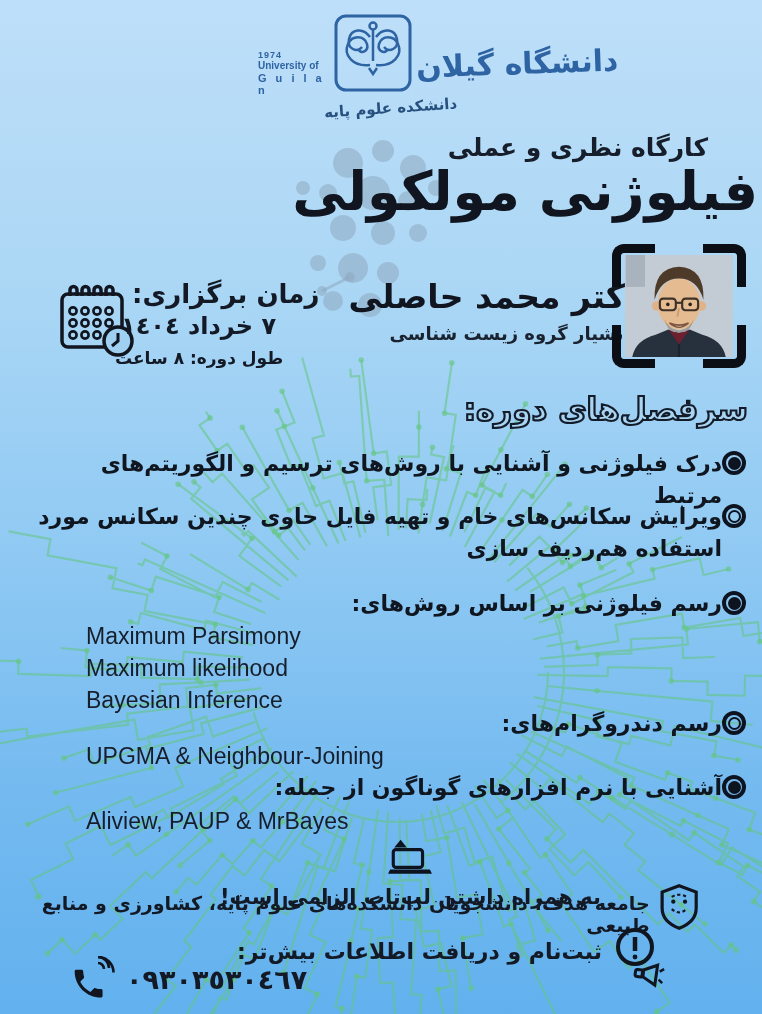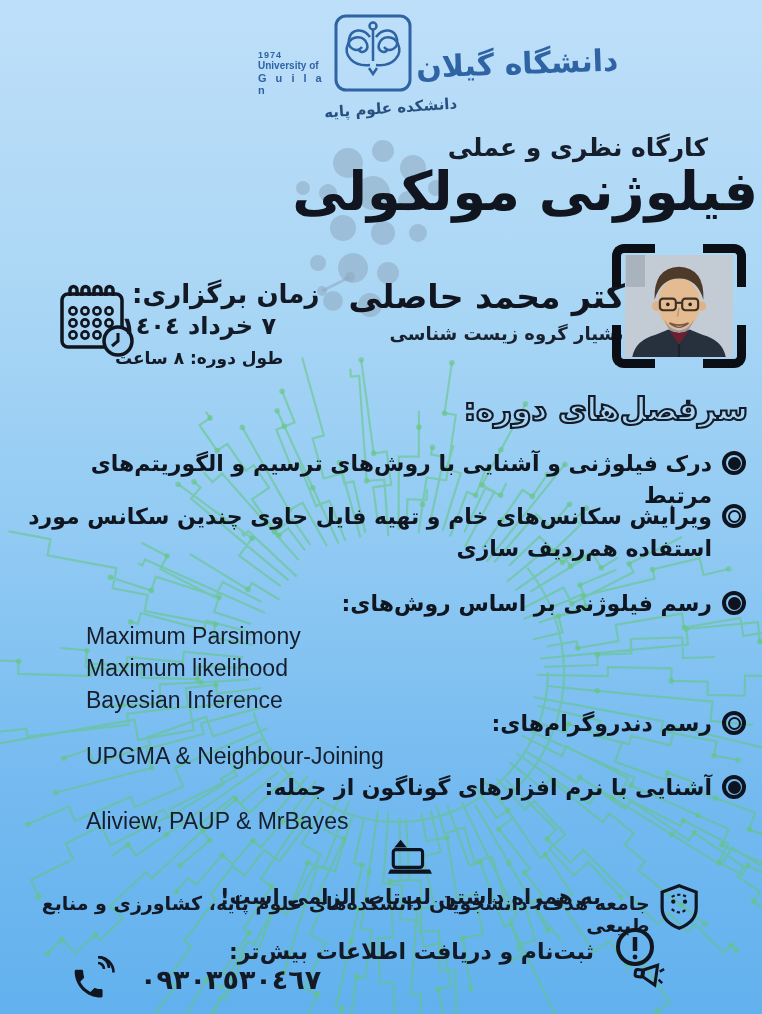--- a/index.html
+++ b/index.html
@@ -33,34 +33,34 @@
   .corner.bl{left:0;bottom:0;border-left-width:9px;border-bottom-width:9px;border-bottom-left-radius:12px;}
   .corner.br{right:0;bottom:0;border-right-width:9px;border-bottom-width:9px;border-bottom-right-radius:12px;}
   .photo{position:absolute;left:13px;top:11px;right:13px;bottom:11px;background:#c3ccd4;overflow:hidden;}
   
   .cal-icon{left:56px;top:281px;}
   .schedule-label{left:132px;top:279px;font-size:26px;font-weight:800;color:#131a26;}
   .schedule-date{left:121px;top:312px;font-size:24px;font-weight:800;color:#131a26;}
   .schedule-duration{left:115px;top:348px;font-size:17px;font-weight:700;color:#131a26;}
   
   .topics-heading{top:391px;right:14px;font-size:31px;font-weight:700;color:#a9d4f2;-webkit-text-stroke:2.2px #141c2a;letter-spacing:.5px;}
-  .topic{right:16px;width:718px;display:flex;gap:10px;font-size:22px;font-weight:700;line-height:1.45;color:#10161f;text-align:right;}
+  .topic{right:16px;width:718px;display:flex;font-size:22px;font-weight:700;line-height:1.45;color:#10161f;text-align:right;}
   .bullet{position:relative;flex:0 0 auto;width:24px;height:24px;margin-top:3px;border:4px solid #0d1420;border-radius:50%;box-sizing:border-box;}
   .bullet::after{content:"";position:absolute;inset:1.5px;border-radius:50%;}
   .bullet.filled::after{background:#0d1420;}
   .bullet.hollow::after{border:2.5px solid #0d1420;box-sizing:border-box;}
   .en-list{left:86px;font-family:"Liberation Sans","DejaVu Sans",sans-serif;font-size:23px;line-height:32px;color:#171e2b;text-align:left;}
   
   .laptop-row{left:220px;top:839px;display:flex;align-items:center;gap:8px;flex-direction:column;}
   .laptop-text{font-size:21px;font-weight:800;color:#131a26;}
   .audience-row{right:64px;top:882px;display:flex;gap:10px;align-items:flex-start;}
   .audience-text{font-size:19px;font-weight:700;color:#131a26;margin-top:10px;}
-  .reg-row{right:96px;top:926px;display:flex;gap:16px;align-items:flex-start;}
+  .reg-row{right:96px;top:926px;display:flex;gap:8px;align-items:flex-start;}
   .reg-text{font-size:22px;font-weight:800;color:#131a26;margin-top:13px;}
-  .phone-row{left:68px;top:956px;display:flex;align-items:center;gap:20px;direction:ltr;}
+  .phone-row{left:68px;top:956px;display:flex;align-items:center;gap:6px;direction:ltr;}
   .phone-number{font-size:27px;font-weight:800;color:#131a26;letter-spacing:1px;}
   .rtl{direction:rtl;}
 </style>
 </head>
 <body>
 
 <div class="poster">
 
   <svg id="tree-bg" viewBox="0 0 762 1014">
       <g stroke="#63c67e" stroke-width="2.2" fill="none" opacity="0.55">

